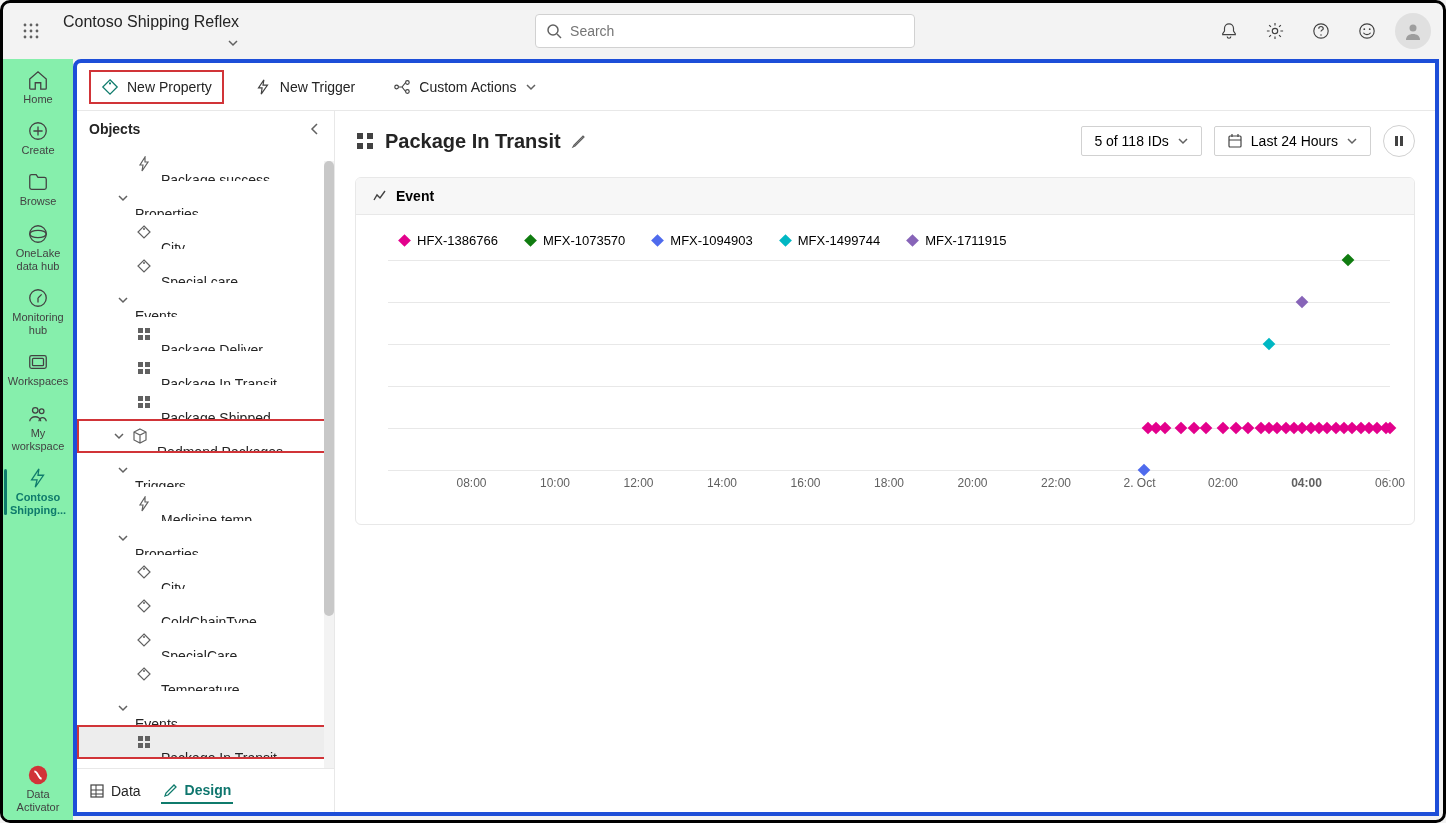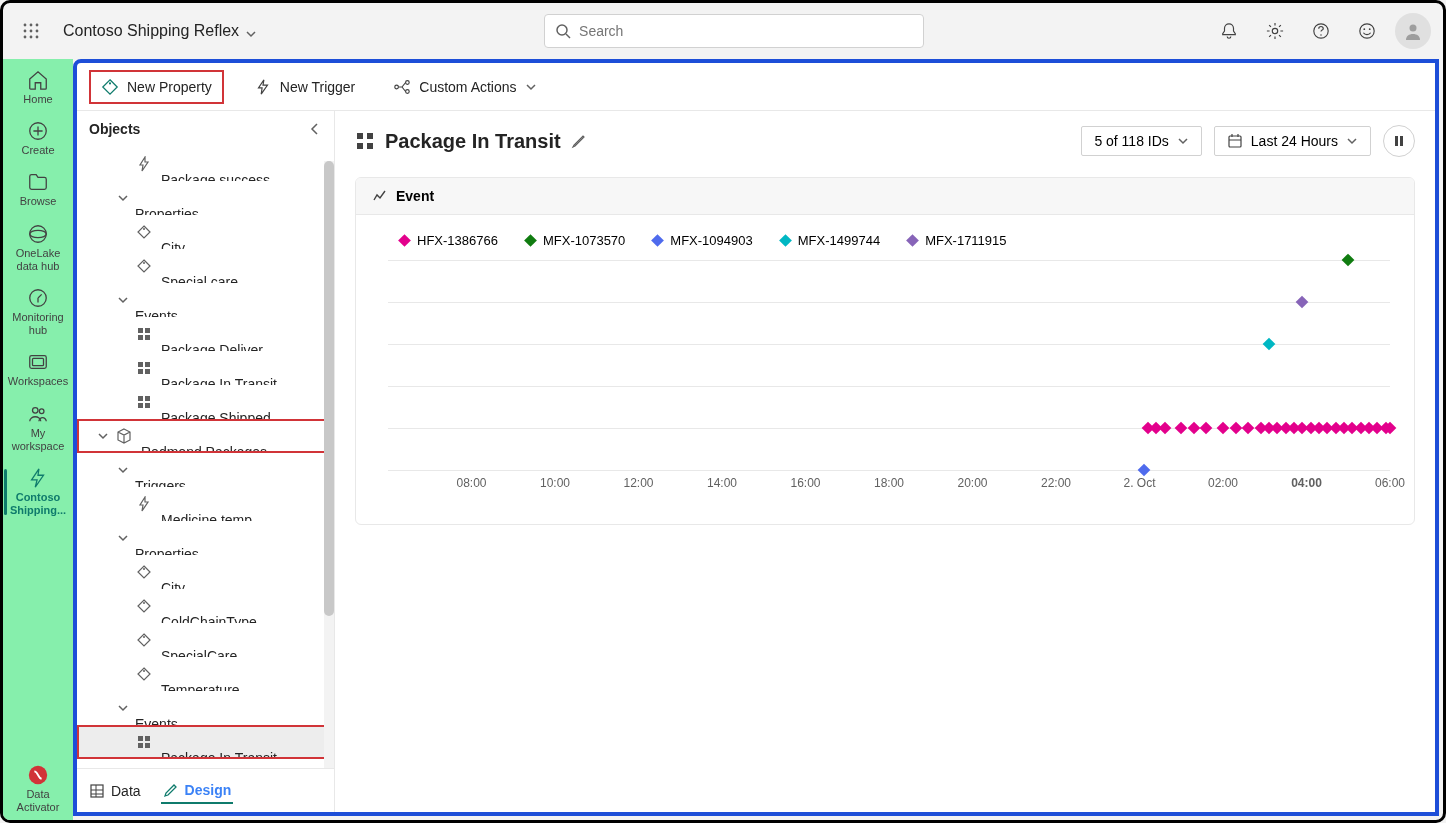--- a/index.html
+++ b/index.html
@@ -1,19 +1,19 @@
 <!DOCTYPE html>
 <html><head>
 <meta charset="utf-8">
 <style>
 * { box-sizing: border-box; margin: 0; padding: 0; font-family: "Segoe UI", -apple-system, sans-serif; }
 body { width: 1446px; height: 823px; background: #f3f3f3; overflow: hidden; border: 3px solid #000; border-radius: 10px; }
 .topbar { height: 56px; display: flex; align-items: center; padding: 0 12px; gap: 16px; }
 .waffle { width: 32px; height: 32px; display: flex; align-items: center; justify-content: center; cursor: pointer; }
-.app-title { font-size: 16px; color: #242424; display: flex; align-items: flex-end; gap: 6px; cursor: pointer; }
+.app-title { font-size: 16px; color: #242424; display: flex; align-items: flex-end; gap: 6px; cursor: pointer; flex-direction: column; }
 .search-wrap { flex: 1; display: flex; justify-content: center; }
 .search { width: 380px; height: 34px; border: 1px solid #d1d1d1; border-radius: 4px; background: #fff; display: flex; align-items: center; padding: 0 10px; gap: 8px; color: #616161; }
 .search input { border: none; outline: none; flex: 1; font-size: 14px; background: transparent; }
 .topright { display: flex; align-items: center; gap: 10px; }
 .icon-btn { width: 36px; height: 36px; display: flex; align-items: center; justify-content: center; cursor: pointer; color: #424242; border-radius: 4px; }
 .avatar { width: 36px; height: 36px; border-radius: 50%; background: #e0e0e0; display: flex; align-items: center; justify-content: center; color: #616161; }
 
 .shell { display: flex; height: calc(823px - 62px); }
 .leftrail { width: 70px; background: #86efac; display: flex; flex-direction: column; align-items: center; padding-top: 4px; gap: 2px; }
 .rail-item { width: 60px; display: flex; flex-direction: column; align-items: center; padding: 6px 2px; font-size: 11px; color: #424242; cursor: pointer; border-radius: 4px; text-align: center; line-height: 1.2; }
@@ -29,28 +29,28 @@
 .tool-btn svg { color: #0f7b6c; }
 
 .workspace { flex: 1; display: flex; overflow: hidden; }
 .sidebar { width: 258px; border-right: 1px solid #e8e8e8; display: flex; flex-direction: column; position: relative; }
 .sidebar-head { display: flex; align-items: center; justify-content: space-between; padding: 10px 12px; font-size: 14px; font-weight: 600; color: #242424; }
 .tree { flex: 1; overflow-y: auto; font-size: 14px; color: #242424; padding-bottom: 8px; }
 .tree-row { display: flex; align-items: center; height: 34px; padding-right: 8px; cursor: pointer; white-space: nowrap; overflow: hidden; }
 .tree-row .label { overflow: hidden; text-overflow: ellipsis; margin-top: 32px; }
 .tree-row.selected { background: #ededed; }
 .tree-row.boxed { outline: 2px solid #d13438; outline-offset: -2px; }
-.indent-0 { padding-left: 18px; }
+.indent-0 { padding-left: 34px; }
 .indent-1 { padding-left: 38px; }
 .indent-2 { padding-left: 58px; }
 .chev { width: 16px; height: 16px; margin-right: 4px; color: #616161; display: inline-flex; align-items: center; justify-content: center; }
 .node-icon { width: 18px; height: 18px; margin-right: 8px; color: #616161; display: inline-flex; align-items: center; justify-content: center; }
 .sidebar-foot { border-top: 1px solid #e8e8e8; display: flex; align-items: center; height: 44px; padding: 0 10px; gap: 18px; }
 .foot-tab { display: flex; align-items: center; gap: 6px; font-size: 14px; color: #242424; cursor: pointer; padding: 4px 2px; }
-.foot-tab.active { font-weight: 600; color: #3b82f6; border-bottom: 2px solid #0f7b6c; }
+.foot-tab.active { font-weight: 600; color: #0f766e; border-bottom: 2px solid #0f7b6c; }
 
 .content { flex: 1; display: flex; flex-direction: column; overflow: hidden; }
 .content-head { display: flex; align-items: center; padding: 14px 20px; gap: 12px; }
 .page-title { font-size: 20px; font-weight: 600; color: #242424; display: flex; align-items: center; gap: 10px; }
 .content-head .spacer { flex: 1; }
 .pill { border: 1px solid #d1d1d1; border-radius: 2px; background: #fff; padding: 6px 12px; font-size: 14px; display: flex; align-items: center; gap: 8px; cursor: pointer; }
 .circle-btn { width: 32px; height: 32px; border: 1px solid #d1d1d1; border-radius: 50%; display: flex; align-items: center; justify-content: center; cursor: pointer; }
 
 .chart-card { margin: 6px 20px 20px 20px; border: 1px solid #e8e8e8; border-radius: 6px; overflow: hidden; }
 .chart-card-head { background: #f7f7f7; border-bottom: 1px solid #e8e8e8; padding: 10px 16px; font-size: 14px; font-weight: 600; display: flex; align-items: center; gap: 8px; }

